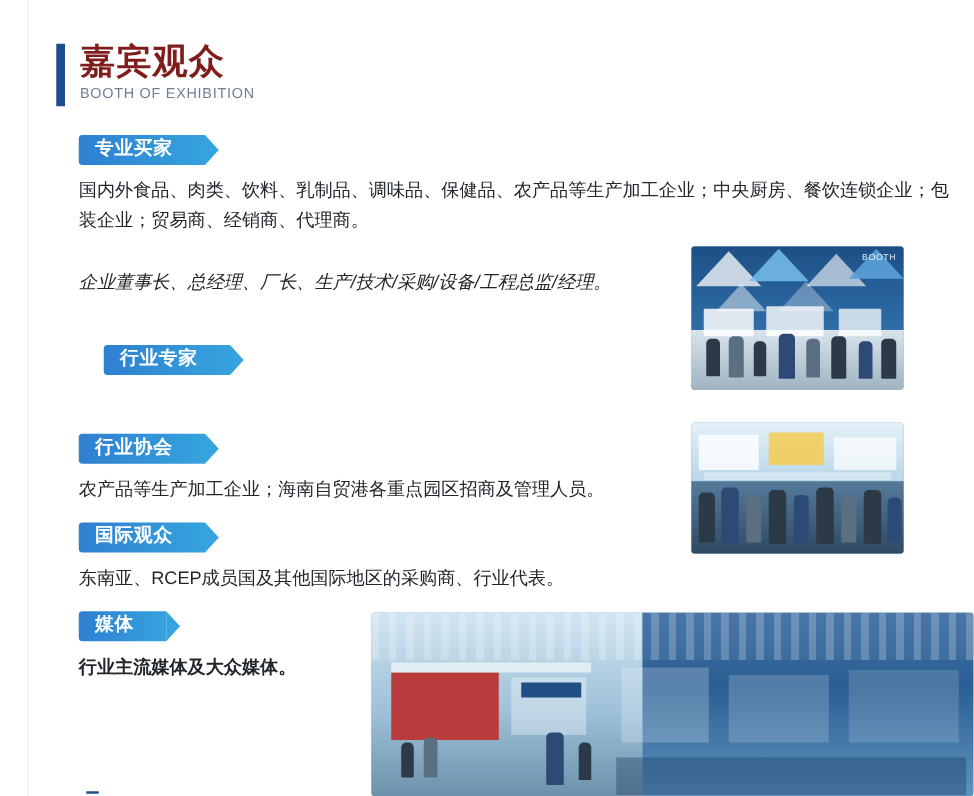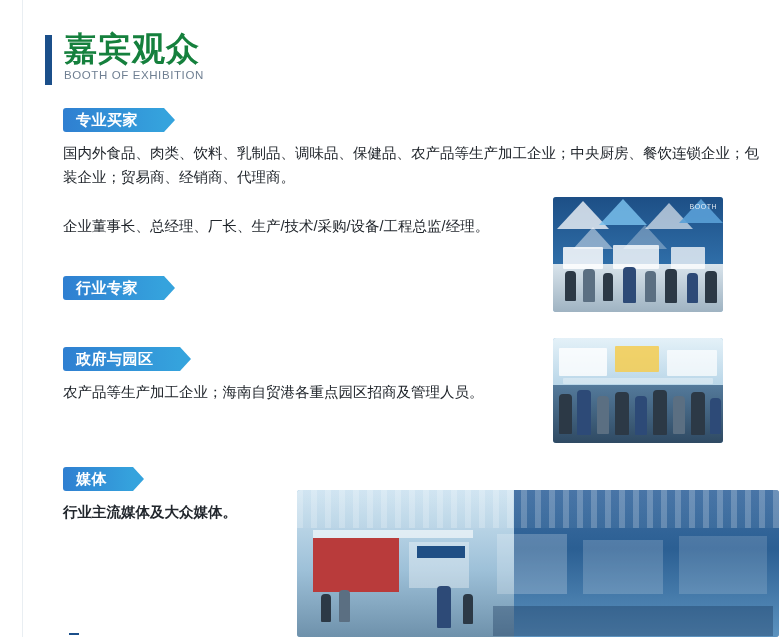--- a/index.html
+++ b/index.html
@@ -45,24 +45,24 @@
   }
   .title-bar {
     width: 7px;
     height: 50px;
     background: #1b4f8a;
     margin-right: 12px;
     margin-top: 3px;
   }
   .title-text h1 {
     margin: 0;
-    font-size: 33px;
+    font-size: 28px;
     line-height: 34px;
     font-weight: bold;
-    color: #15803d;
+    color: #7f1d1d;
     letter-spacing: 1px;
   }
   .title-text .subtitle {
     margin-top: 3px;
     font-size: 11.5px;
     letter-spacing: 0.6px;
     color: #6f7f92;
     font-family: "Liberation Sans", sans-serif;
   }
   
@@ -75,20 +75,21 @@
     position: relative;
     height: 24px;
     line-height: 24px;
     padding: 0 26px 0 13px;
     background: linear-gradient(90deg, #2f7fd1 0%, #35a3dd 100%);
     color: #ffffff;
     font-size: 15px;
     font-weight: bold;
     border-radius: 3px 0 0 3px;
     letter-spacing: 0.5px;
+    font-family: Liberation Mono, monospace;
   }
   .tag::after {
     content: "";
     position: absolute;
     right: -11px;
     top: 0;
     width: 0;
     height: 0;
     border-top: 12px solid transparent;
     border-bottom: 12px solid transparent;
@@ -205,34 +206,38 @@
         <div class="subtitle">BOOTH OF EXHIBITION</div>
       </div>
     </div>
 
     <div class="section" style="top:108px;">
       <span class="tag">专业买家</span>
       <div class="body-text" style="width:700px;">国内外食品、肉类、饮料、乳制品、调味品、保健品、农产品等生产加工企业；中央厨房、餐饮连锁企业；包装企业；贸易商、经销商、代理商。</div>
     </div>
 
     <div class="section" style="top:205px;">
-      <div class="body-text" style="width:490px;">企业董事长、总经理、厂长、生产/技术/采购/设备/工程总监/经理。</div>
-    </div>
-
-    <div class="section" style="top:276px;">
+      <div class="body-text" style="width:490px;font-style:italic;">企业董事长、总经理、厂长、生产/技术/采购/设备/工程总监/经理。</div>
+    </div>
+
+    <div class="section" style="top:276px;margin-left:20px;">
       <span class="tag">行业专家</span>
     </div>
 
     <div class="section" style="top:347px;">
-      <span class="tag">政府与园区</span>
+      <span class="tag">行业协会</span>
       <div class="body-text" style="width:490px;">农产品等生产加工企业；海南自贸港各重点园区招商及管理人员。</div>
     </div>
 
-
-    <div class="section" style="top:467px;">
+    <div class="section" style="top:418px;">
+      <span class="tag">国际观众</span>
+      <div class="body-text" style="width:600px;">东南亚、RCEP成员国及其他国际地区的采购商、行业代表。</div>
+    </div>
+
+    <div class="section" style="top:489px;">
       <span class="tag">媒体</span>
       <div class="body-text" style="width:260px;font-weight:bold;">行业主流媒体及大众媒体。</div>
     </div>
 
     <div class="photo" style="left:530px; top:197px; width:170px; height:115px;">
       <div class="sky" style="height:58%; background:linear-gradient(180deg,#1d4f86 0%,#2f6ea8 100%);"></div>
       <div class="floor" style="height:42%; background:linear-gradient(180deg,#d9e4ec 0%,#9fb3c2 100%);"></div>
       <div class="tri" style="left:4px; top:4px; border-left:26px solid transparent; border-right:26px solid transparent; border-bottom:28px solid rgba(255,255,255,0.75);"></div>
       <div class="tri" style="left:46px; top:2px; border-left:24px solid transparent; border-right:24px solid transparent; border-bottom:26px solid rgba(120,190,235,0.85);"></div>
       <div class="tri" style="left:92px; top:6px; border-left:24px solid transparent; border-right:24px solid transparent; border-bottom:26px solid rgba(255,255,255,0.6);"></div>

